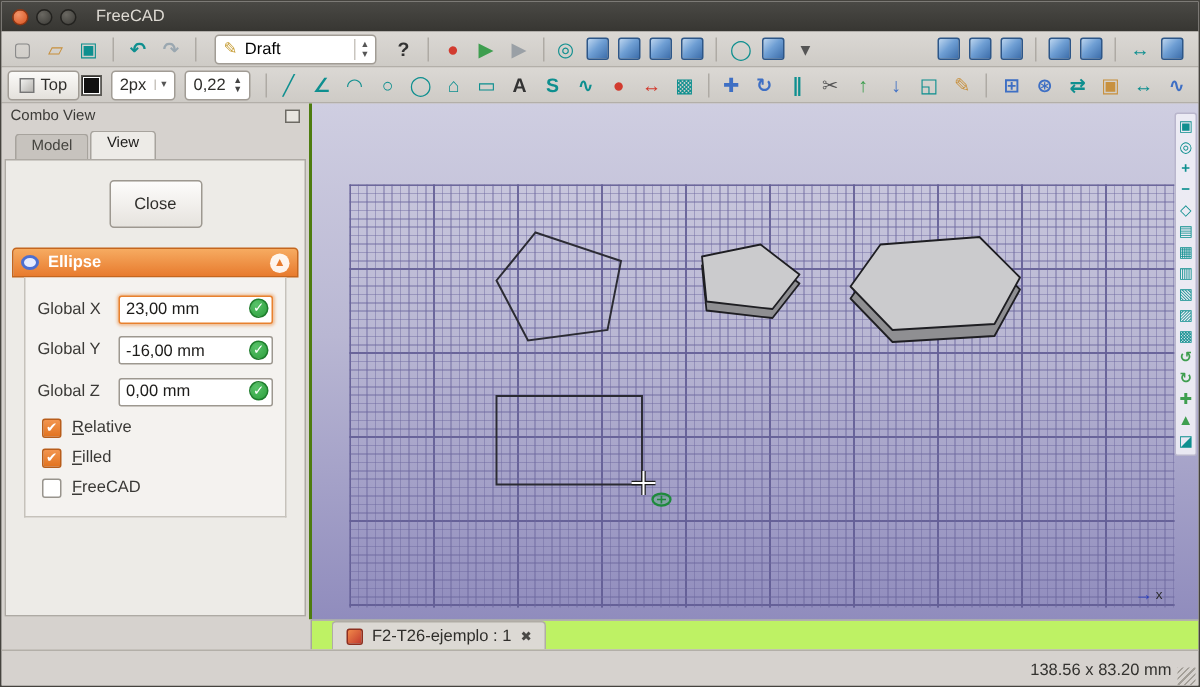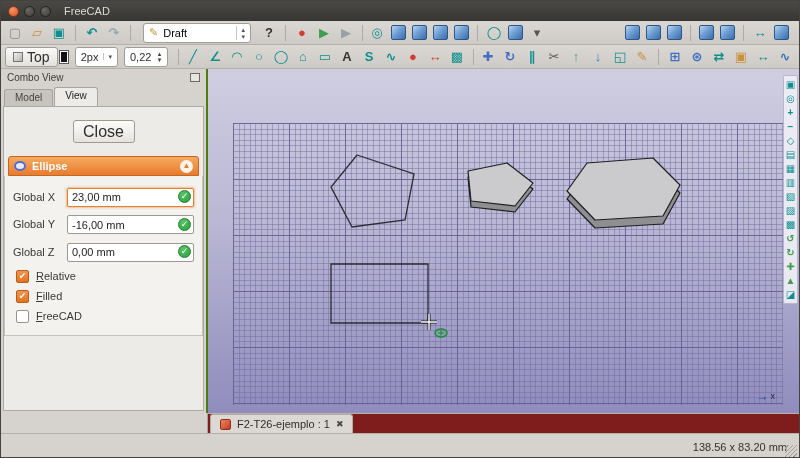--- a/index.html
+++ b/index.html
@@ -31,59 +31,59 @@
   .wb-combo { display:flex; align-items:center; height:20px; background:#fff;
               border:1px solid #a19c95; border-radius:3px; padding:0 5px; margin:0 8px;
               font-size:11px; min-width:108px; gap:5px; }
   .wb-icon { font-size:11px; color:#c59a2f; }
   .combo-arrows { margin-left:auto; font-size:7px; color:#555; line-height:1;
                   border-left:1px solid #c9c5bf; padding-left:4px;
                   display:flex; flex-direction:column; }
 
   .ctrl-btn { display:flex; align-items:center; gap:4px; height:20px; padding:0 7px;
               background:linear-gradient(#fbfaf8,#e4e1dc); border:1px solid #a19c95;
-              border-radius:3px; font-size:14px; color:#2f2e2b; margin-right:1px; }
+              border-radius:3px; font-size:11px; color:#2f2e2b; margin-right:1px; }
   .plane-icon { width:10px; height:10px; border:1px solid #777;
                 background:linear-gradient(135deg,#f0f0ee,#b6b4b0); }
   .swatch { width:14px; height:14px; background:#111; border:1px solid #5c5a55;
             box-shadow:inset 0 0 0 1px #fff; margin-right:6px; }
   .ctrl-combo, .ctrl-spin { display:flex; align-items:center; height:20px; background:#fff;
             border:1px solid #a19c95; border-radius:3px; padding:0 5px;
             font-size:11px; gap:5px; margin-right:6px; color:#2f2e2b; }
   .spin-arrows { display:flex; flex-direction:column; font-size:6px; line-height:1; color:#444; }
 
   
   .body { display:flex; height:344px; }
 
   
   .combo-view { width:207px; background:#d6d2ce; border-right:2px solid #4d7c0f;
                 display:flex; flex-direction:column; }
   .cv-header { height:17px; display:flex; align-items:center; padding:0 6px;
                font-size:10px; color:#3c3b38; }
   .float-icon { margin-left:auto; width:10px; height:9px; border:1px solid #6d6a64; background:#e8e5e0; }
-  .cv-tabs { display:flex; align-items:flex-end; height:20px; padding-left:3px; gap:1px; }
+  .cv-tabs { display:flex; align-items:flex-end; height:20px; padding-left:9px; gap:1px; }
   .cv-tab { font-size:10px; padding:2px 10px 3px; background:#c7c3be;
             border:1px solid #a7a39d; border-bottom:none; border-radius:3px 3px 0 0; color:#45443f; }
   .cv-tab.active { background:#edebe7; padding-bottom:5px; color:#1d1c1a; }
   .tasks-area { flex:1; margin:0 2px 2px; background:#edebe7; border:1px solid #aeaaa4; overflow:hidden; }
 
-  .close-btn { display:block; margin:13px auto 0; width:62px; height:23px;
+  .close-btn { display:block; margin:13px auto 0; width:62px; height:32px;
                background:linear-gradient(#fdfcfb,#e6e3de); border:1px solid #9d9890;
-               border-radius:3px; font-size:16px; color:#2f2e2b; }
+               border-radius:3px; font-size:11px; color:#2f2e2b; }
 
   .task-header { margin:13px 4px 0; height:20px; display:flex; align-items:center; gap:6px;
                  padding:8px 5px; background:linear-gradient(#f6ab61,#e87b2e);
                  border:1px solid #c4661f; border-radius:3px 3px 0 0;
                  color:#fff; font-size:11px; font-weight:bold; }
   .ellipse-icon { width:12px; height:10px; border:2px solid #4d6fd0; border-radius:50%; background:#e7ecff; }
   .collapse-icon { margin-left:auto; width:13px; height:13px; border-radius:50%;
                    background:rgba(255,255,255,.9); color:#e87b2e; font-size:8px;
                    display:flex; align-items:center; justify-content:center; line-height:1; }
 
-  .task-body { margin:0 0; background:#f4f2ef; border:1px solid #c6c2bb; border-top:none;
+  .task-body { margin:0 12px; background:#f4f2ef; border:1px solid #c6c2bb; border-top:none;
                padding:11px 8px 12px; }
   .field-row { display:flex; align-items:center; gap:6px; margin-bottom:8px; }
   .field-label { width:48px; font-size:11px; color:#3a3936; }
   .input-wrap { flex:1; position:relative; }
   .input-wrap input { width:100%; height:19px; border:1px solid #9d9890; border-radius:2px;
                       font-size:11px; padding:0 18px 0 4px;
                       font-family:"Liberation Sans","DejaVu Sans",sans-serif; color:#1d1c1a; background:#fff; }
   .input-wrap.focused input { border-color:#e8812e; box-shadow:0 0 2px 1px rgba(232,129,46,.45); }
   .check-badge { position:absolute; right:3px; top:3px; width:13px; height:13px; border-radius:50%;
                  background:radial-gradient(circle at 35% 30%, #59c36a, #2c9e3c);
@@ -117,33 +117,33 @@
   .nav-icon { width:13px; height:13px; font-size:10px; line-height:1; font-weight:bold;
               display:flex; align-items:center; justify-content:center; }
 
   .axis-ind { position:absolute; right:24px; bottom:10px; display:flex; align-items:center; gap:2px;
               color:#2b3fbf; font-size:12px; font-weight:bold; }
   .axis-ind .axis-label { color:#2a2a2a; font-size:9px; font-weight:normal; }
 
   
   .lower { display:flex; height:20px; }
   .lower-left { width:207px; background:#d6d2ce; border-right:1px solid #a7a39d; }
-  .doc-tabs { flex:1; background:#7f1d1d; border-top:1px solid #b5b1ab;
-              display:flex; align-items:flex-start; padding:0 2px; }
+  .doc-tabs { flex:1; background:#bef264; border-top:1px solid #b5b1ab;
+              display:flex; align-items:flex-start; padding:0 13px; }
   .doc-tab { display:flex; align-items:center; gap:6px; height:19px; padding:0 9px;
              background:#dcd9d4; border:1px solid #b0aca5; border-bottom:none;
              border-radius:3px 3px 0 0; font-size:11px; color:#2f2e2b; }
   .doc-icon { width:11px; height:11px; border-radius:2px; border:1px solid #8c2f1f;
               background:linear-gradient(135deg,#f0884a,#c23a2e); }
   .tab-close { font-size:9px; color:#4a4946; }
 
   
   .statusbar { height:26px; background:#d6d2ce; border-top:1px solid #b3afa8; position:relative;
                display:flex; align-items:center; justify-content:flex-end;
-               padding-right:12px; font-size:11px; color:#33322f; }
+               padding-right:18px; font-size:11px; color:#33322f; }
   .grip { position:absolute; right:2px; bottom:2px; width:12px; height:12px;
           background:repeating-linear-gradient(135deg, transparent 0 2px, #a39f98 2px 3px); }
 </style>
 </head>
 <body>
 
 <div class="window">
 
   <div class="titlebar">
     <div class="wbtn close"></div>

